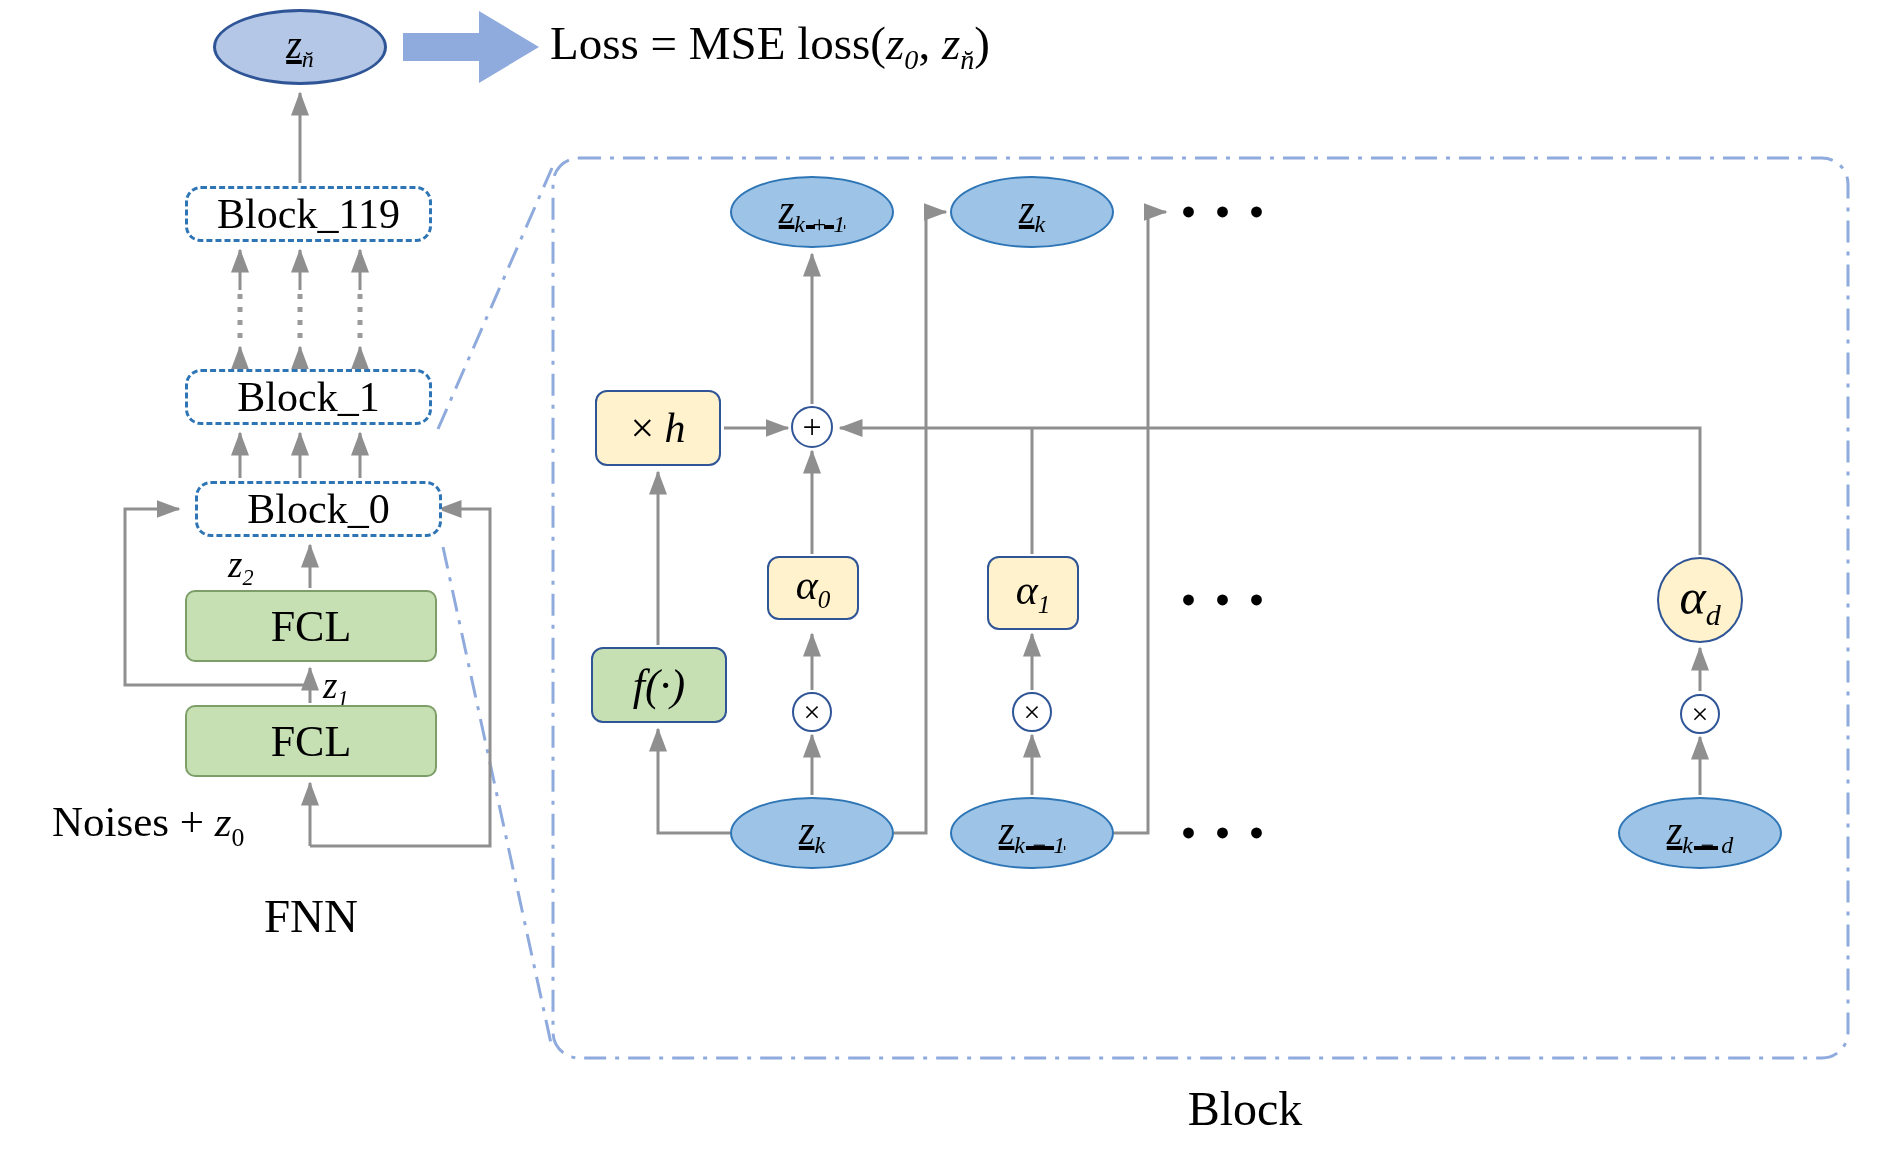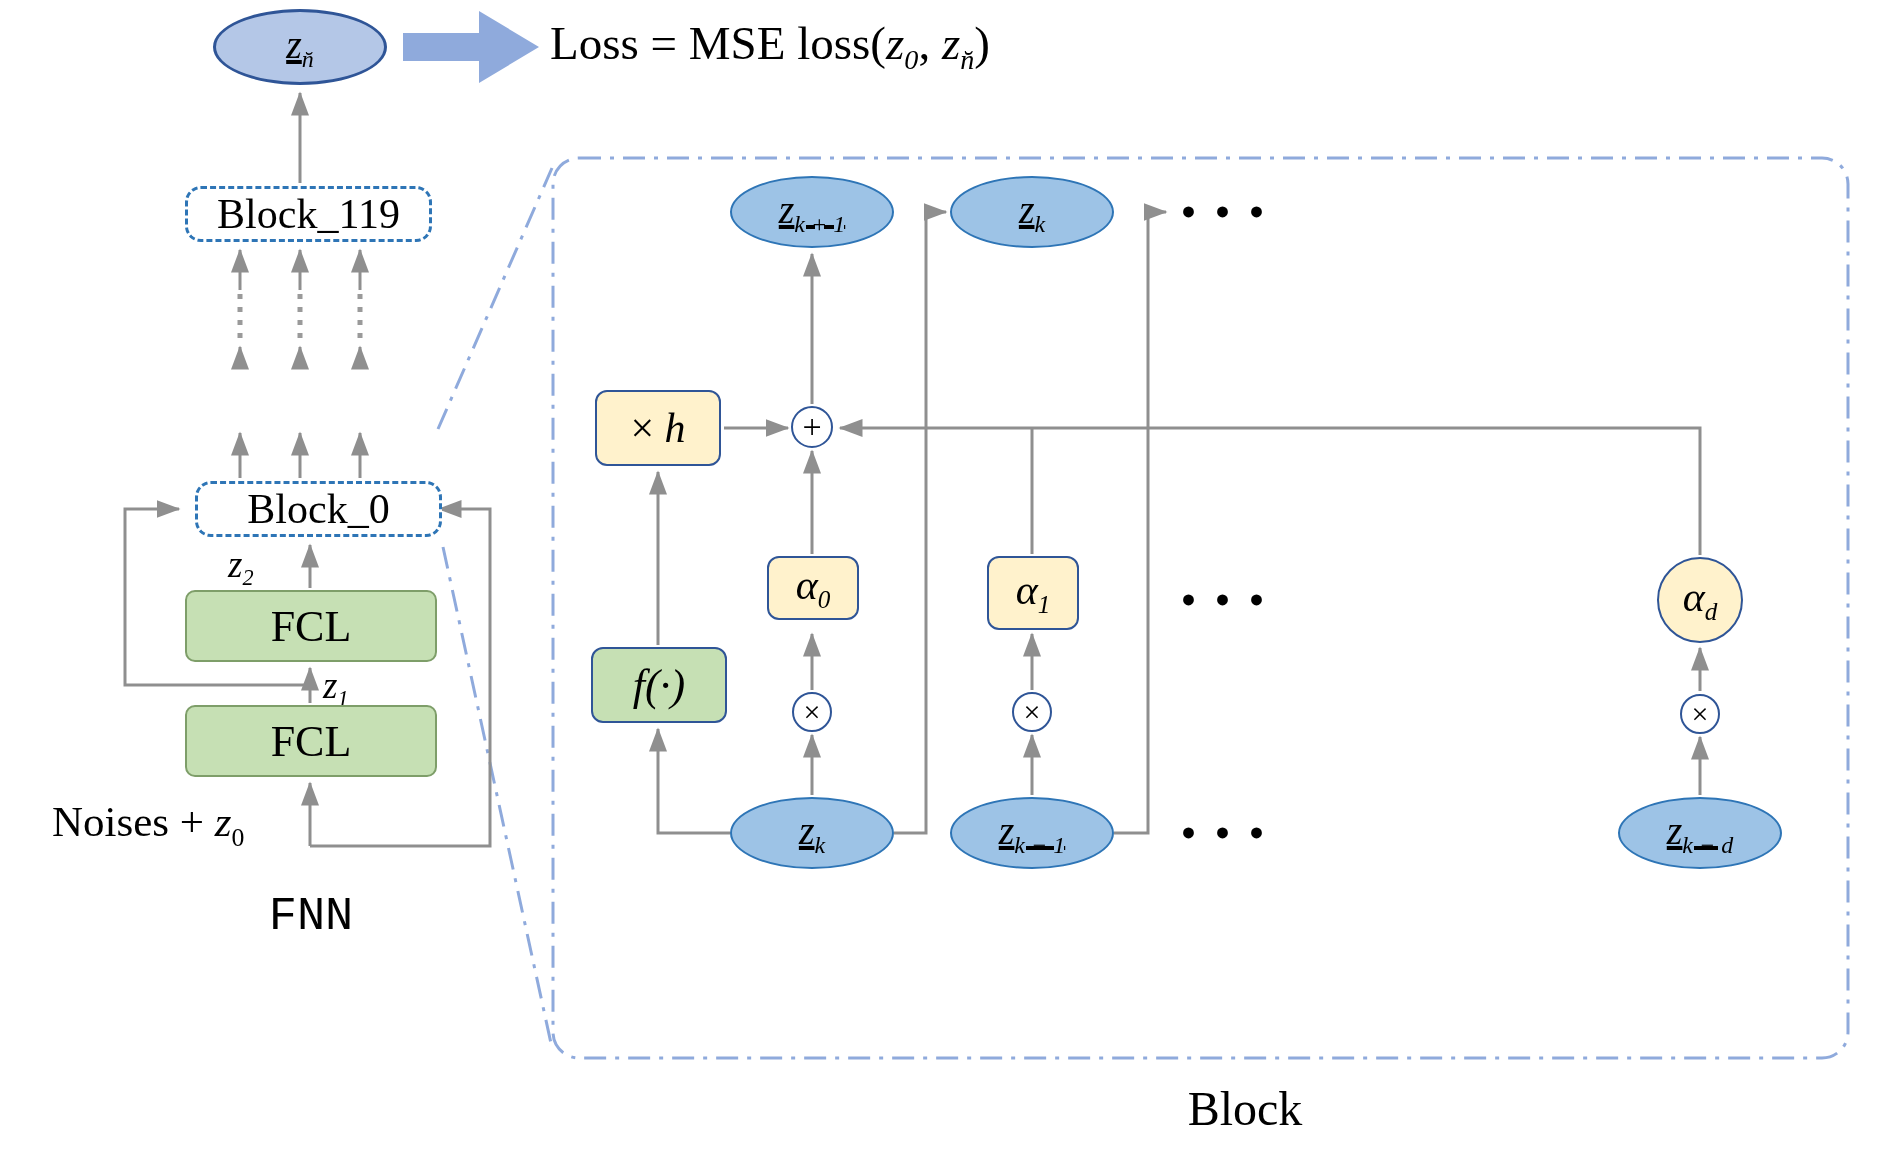--- a/index.html
+++ b/index.html
@@ -6,30 +6,30 @@
   .canvas{position:relative;width:1890px;height:1155px;background:#fff;overflow:hidden;
           font-family:"Liberation Serif","DejaVu Serif",serif;color:#000;}
   .canvas svg{position:absolute;left:0;top:0;pointer-events:none;}
   .node{position:absolute;display:flex;align-items:center;justify-content:center;z-index:2;box-sizing:border-box;}
   .ellipse{background:#9dc3e6;border:2.5px solid #2e75b6;border-radius:50%;font-size:40px;text-decoration:underline;}
   .out-ellipse{background:#b4c7e7;border:3px solid #2f5597;}
   .dashed-block{background:#fff;border:3px dashed #2e75b6;border-radius:16px;font-size:42px;}
   .green-box{background:#c6e0b4;border:2.5px solid #7e9e69;border-radius:10px;font-size:44px;}
   .f-box{background:#c6e0b4;border:2.5px solid #2f5597;border-radius:12px;font-size:44px;}
   .yellow-box{background:#fff2cc;border:2.5px solid #2f5597;border-radius:12px;font-size:42px;}
-  .yellow-circ{background:#fff2cc;border:2.5px solid #2f5597;border-radius:50%;font-size:42px;}
+  .yellow-circ{background:#fff2cc;border:2.5px solid #2f5597;border-radius:50%;font-size:50px;}
   .circ{background:#fff;border:2.5px solid #2f5597;border-radius:50%;font-size:34px;line-height:1;}
   .m i{font-style:italic;}
   .m sub{font-size:0.6em;font-style:italic;}
   .dots{font-size:40px;font-weight:bold;letter-spacing:5px;white-space:nowrap;}
   .txt{position:absolute;white-space:nowrap;z-index:2;font-family:Liberation Serif, serif;}
   .loss-text{font-size:47px;}
   .small-math{font-size:37px;font-style:italic;}
   .noises{font-size:43px;}
-  .caption{font-size:47px;font-family:Liberation Mono, monospace;}
+  .caption{font-size:47px;}
 </style>
 </head>
 <body>
 
 <div class="canvas">
 
   <svg width="1890" height="1155" viewBox="0 0 1890 1155">
     <defs>
       <marker id="arr" markerWidth="10" markerHeight="8" refX="7.5" refY="3" orient="auto" markerUnits="strokeWidth">
         <path d="M0,0 L8,3 L0,6 z" fill="#8f8f8f"></path>
@@ -89,20 +89,23 @@
   <div class="node ellipse out-ellipse" style="left:213px;top:9px;width:174px;height:76px">
     <span class="m"><i>z</i><sub>n̆</sub></span>
   </div>
 
   <div class="txt loss-text" style="left:550px;top:16px"><span>Loss = MSE loss(</span><i class="m" style="font-style:italic">z</i><sub style="font-size:0.6em;font-style:italic">0</sub><span>, </span><i style="font-style:italic">z</i><sub style="font-size:0.6em;font-style:italic">n̆</sub><span>)</span></div>
 
   <div class="node dashed-block" style="left:185px;top:186px;width:247px;height:56px">
     <span>Block_119</span>
   </div>
 
+  <div class="node dashed-block" style="left:185px;top:369px;width:247px;height:56px">
+    <span>Block_1</span>
+  </div>
 
   <div class="node dashed-block" style="left:195px;top:481px;width:247px;height:56px">
     <span>Block_0</span>
   </div>
 
   <div class="txt small-math" style="left:228px;top:543px">
     <span class="m"><i>z</i><sub>2</sub></span>
   </div>
 
   <div class="node green-box" style="left:185px;top:590px;width:252px;height:72px">

